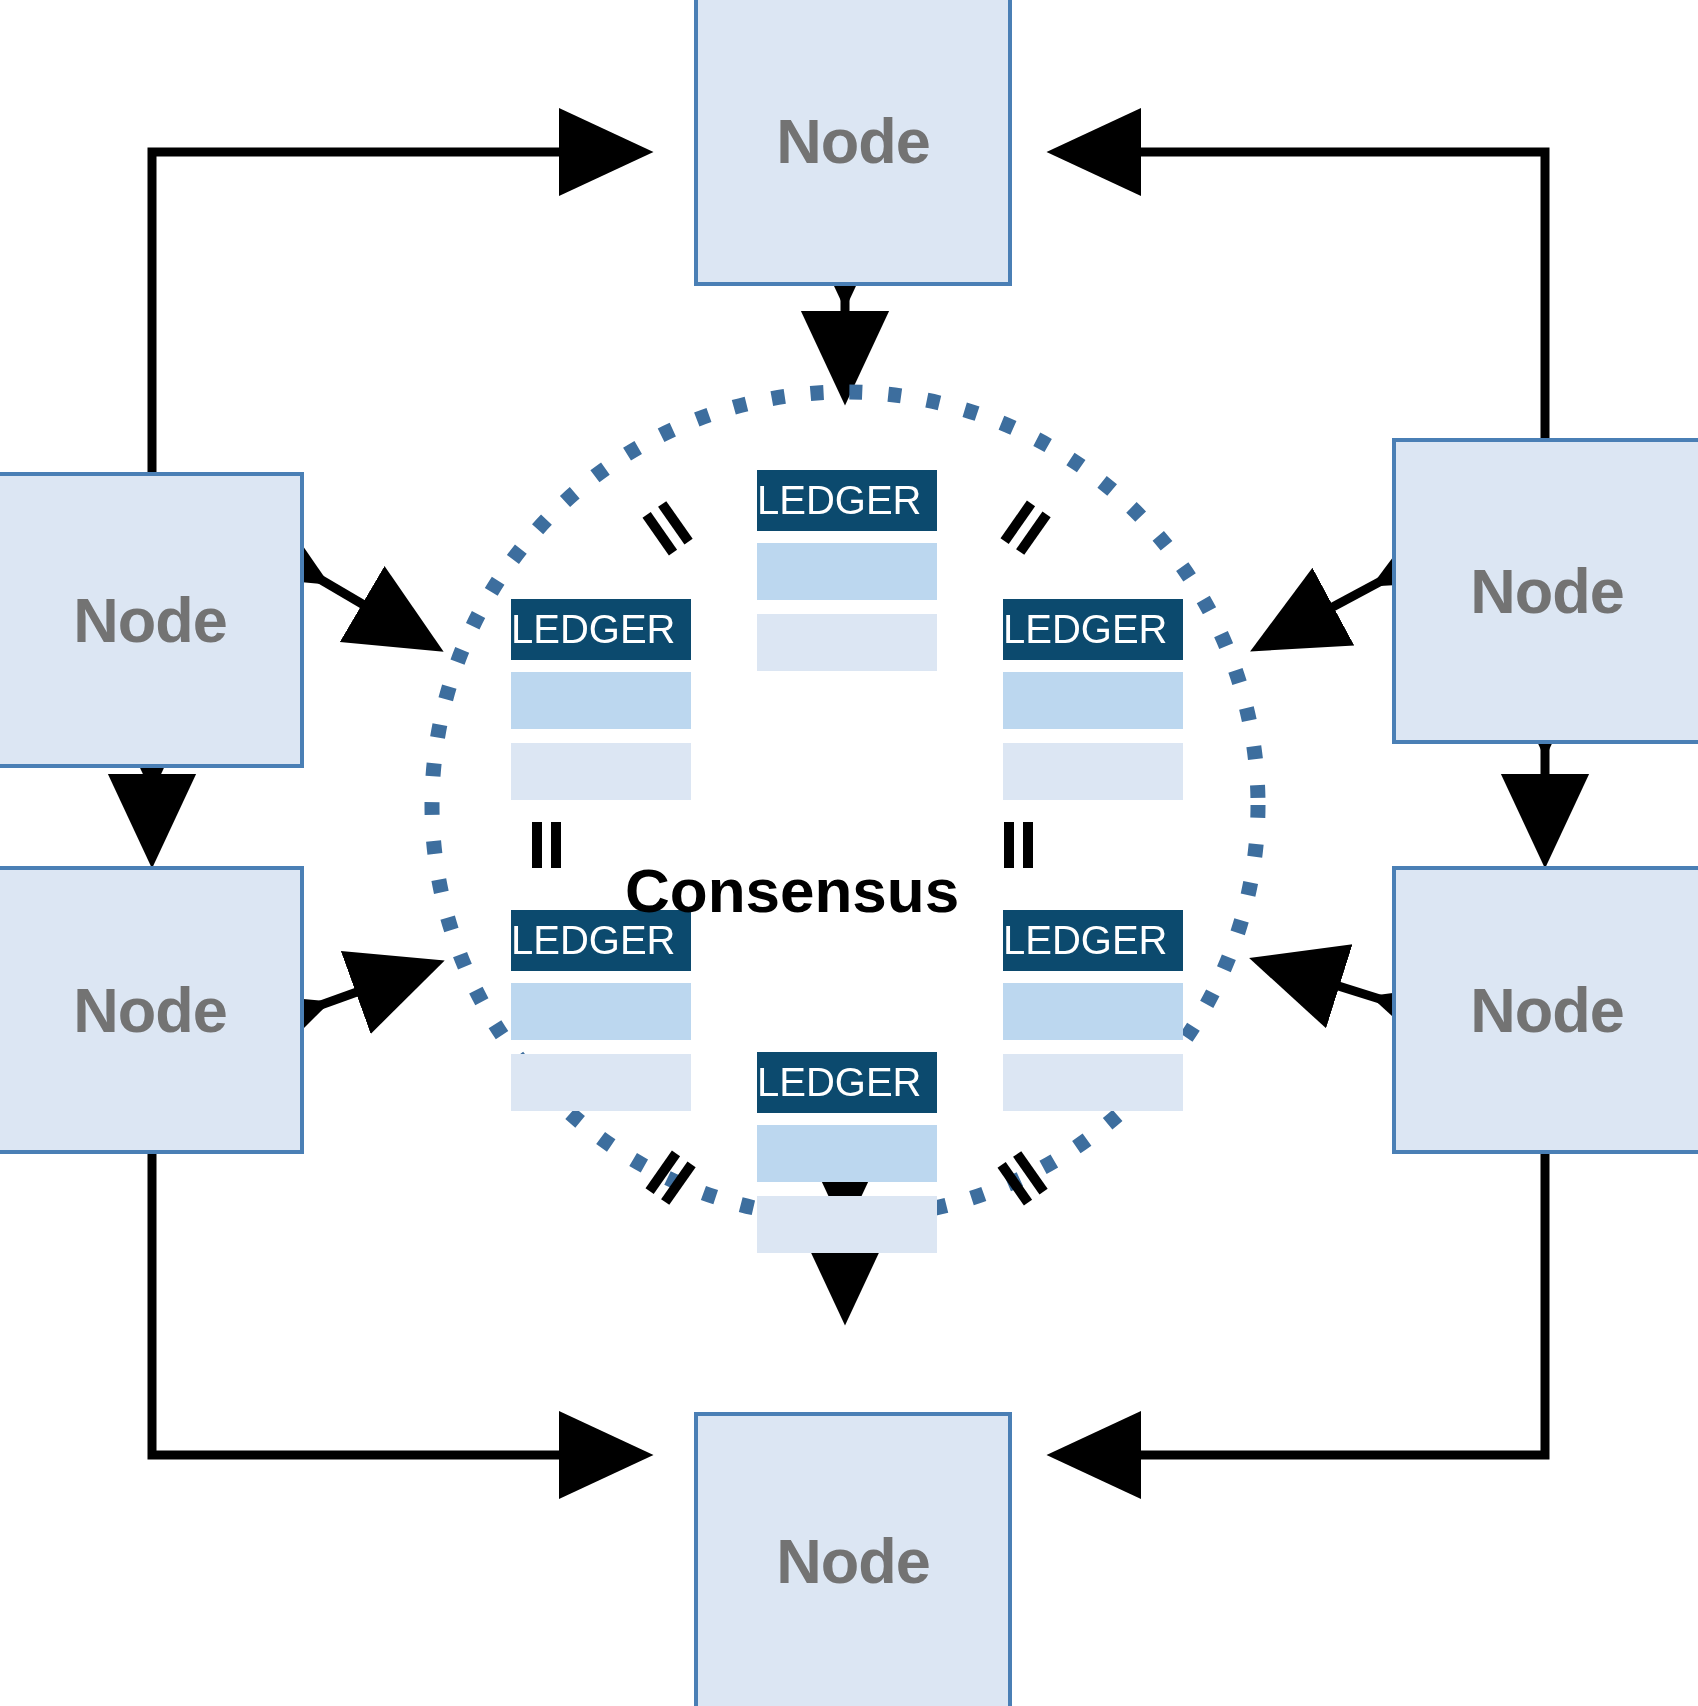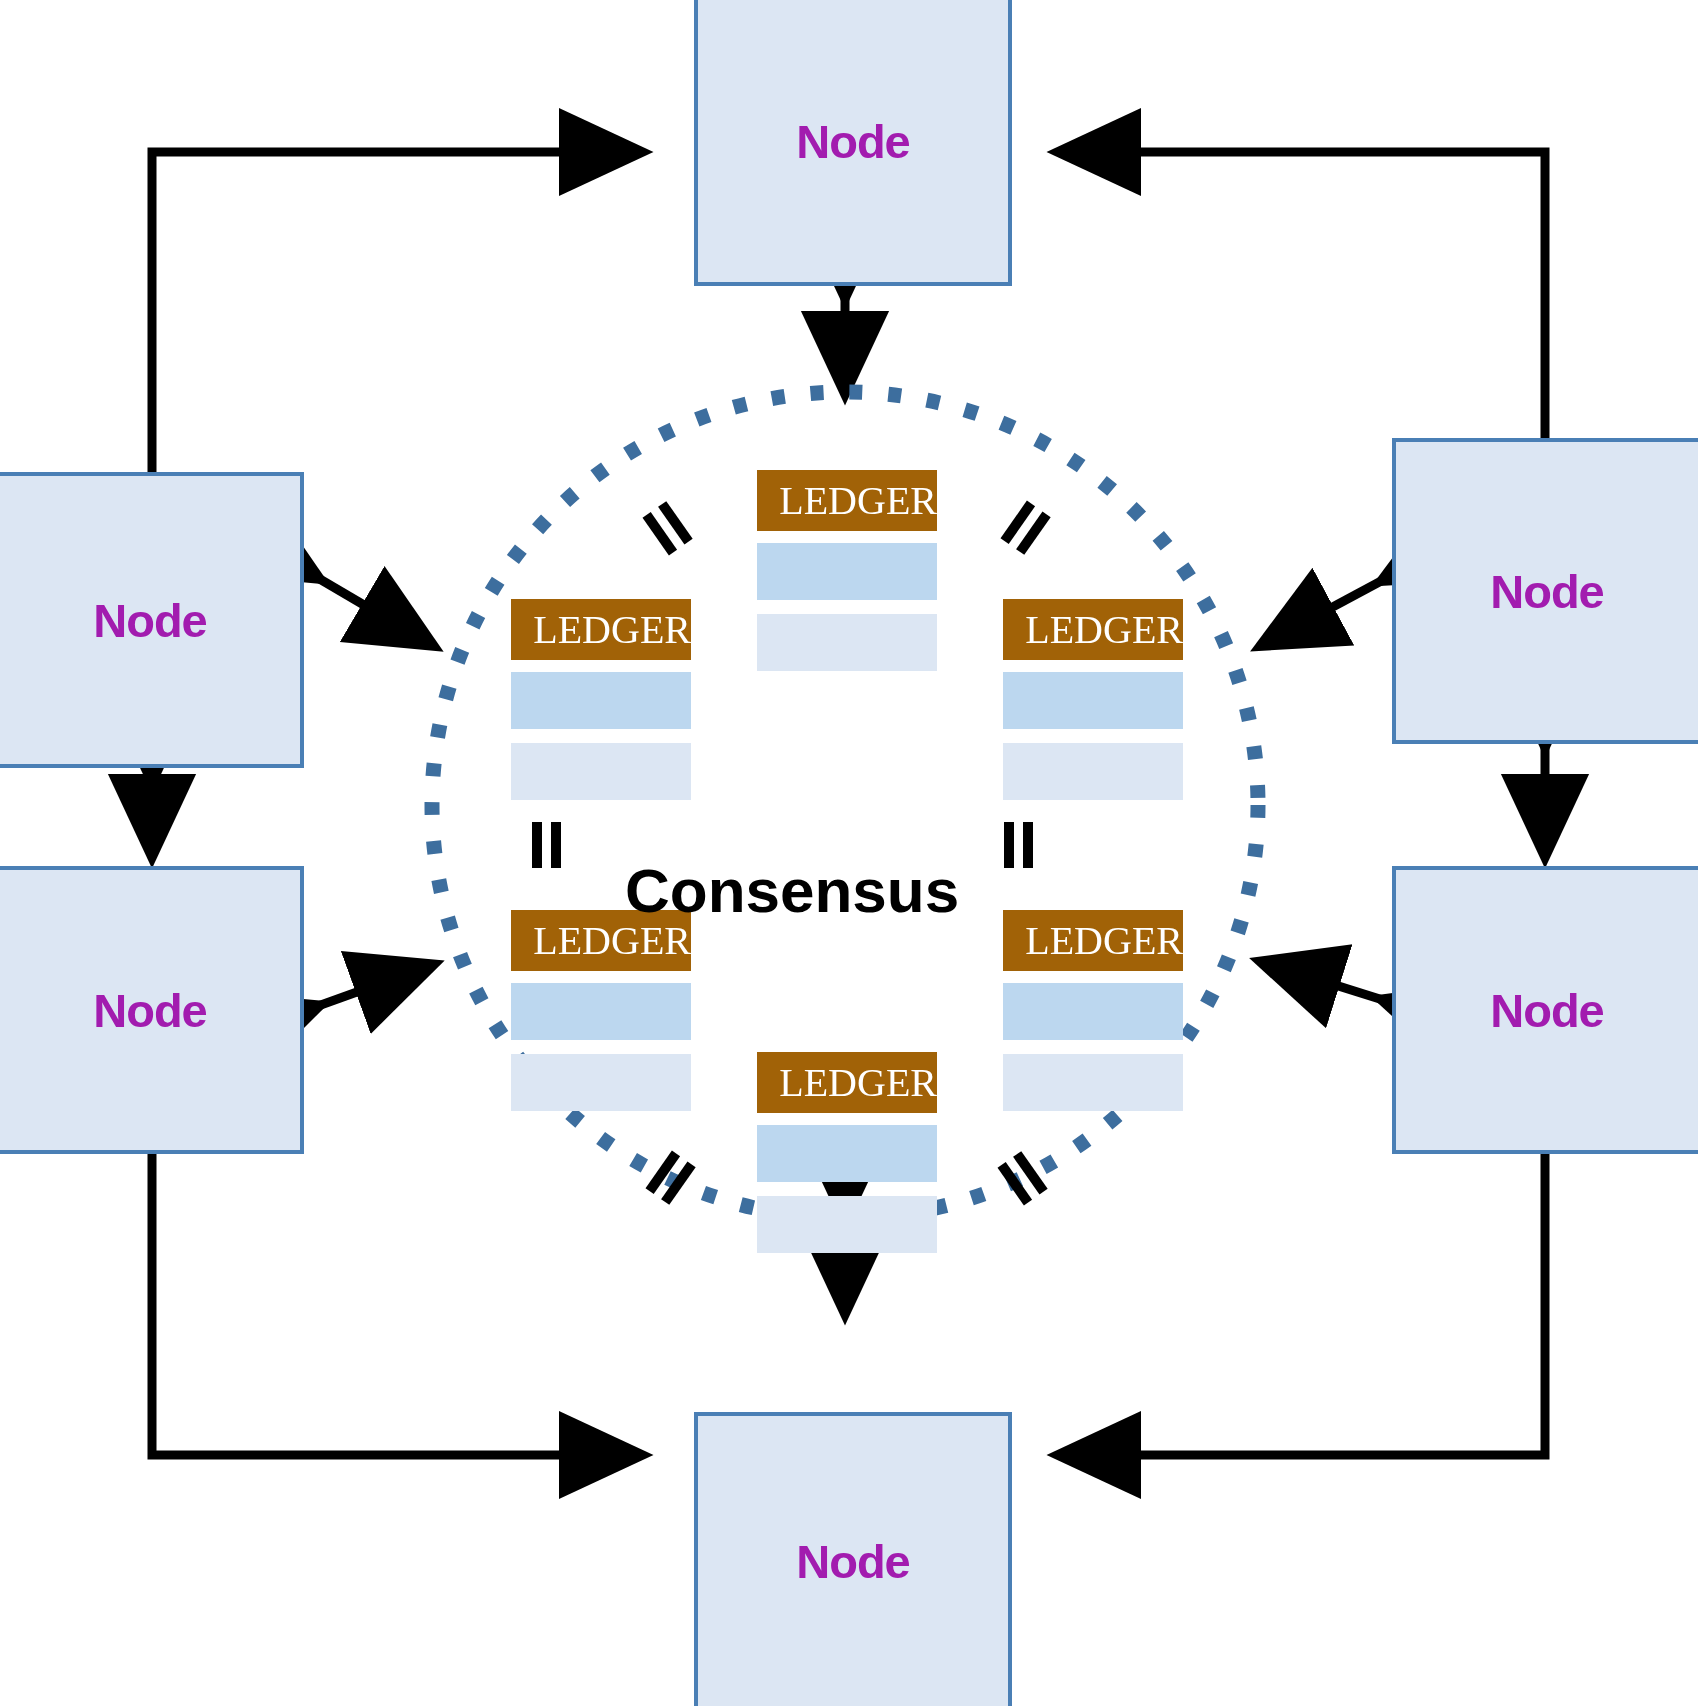--- a/index.html
+++ b/index.html
@@ -30,38 +30,38 @@
     box-sizing: border-box;
     background: #dce6f3;
     border: 4px solid #4a7fb5;
     display: flex;
     align-items: center;
     justify-content: center;
   }
   .node-label {
     font-family: "Liberation Sans", sans-serif;
     font-weight: bold;
-    font-size: 47px;
-    color: #a21caf;
+    font-size: 63px;
+    color: #737373;
     letter-spacing: -1px;
     line-height: 1;
   }
   .ledger-stack {
     position: absolute;
     width: 180px;
   }
   .ledger-head {
     box-sizing: border-box;
     height: 61px;
-    background: #a16207;
+    background: #0c4a6e;
     color: #ffffff;
-    font-family: Liberation Serif, serif;
+    font-family: Liberation Sans, sans-serif;
     font-size: 40px;
     line-height: 61px;
-    text-align: right;
+    text-align: left;
     letter-spacing: 0px;
   }
   .ledger-row {
     box-sizing: border-box;
     height: 57px;
   }
   .ledger-row.r1 {
     background: #bcd7ef;
     margin-top: 12px;
   }

